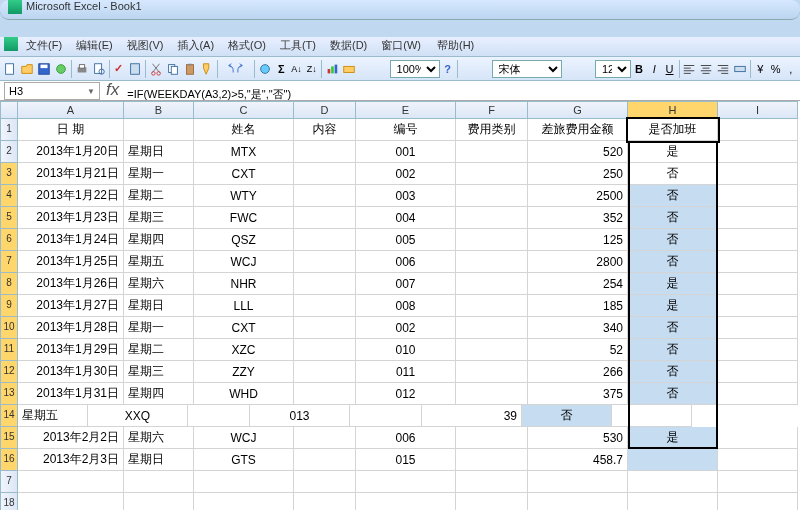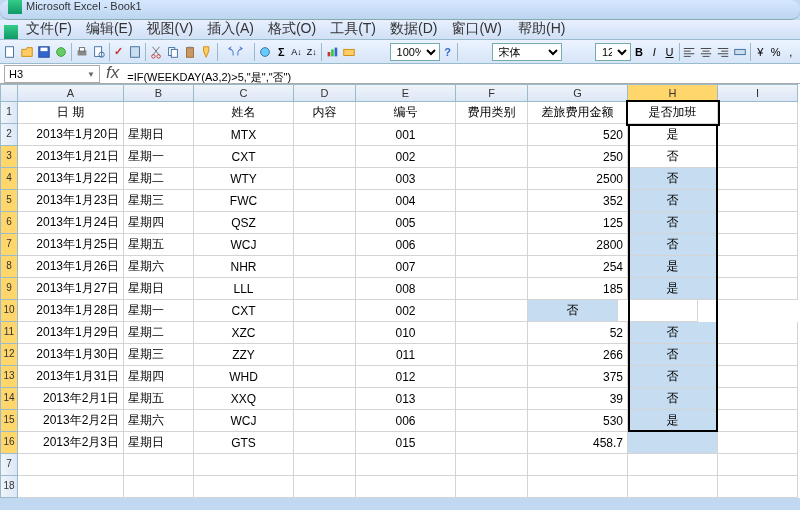--- a/index.html
+++ b/index.html
@@ -1,20 +1,20 @@
 <!DOCTYPE html>
 <html><head>
 <meta charset="utf-8">
 <style>
 * { margin: 0; padding: 0; box-sizing: border-box; }
 body { font-family: "宋体", SimSun, Arial, sans-serif; font-size: 12px; background: #c0d8f0; width: 800px; height: 510px; overflow: hidden; }
 .titlebar { background: linear-gradient(#d6e8ff,#bcd5f0); height: 20px; display: flex; align-items: flex-start; padding: 0 8px; border-bottom: 1px solid #8aa; border-radius: 9px; }
 .titlebar .icon { width: 14px; height: 14px; background: linear-gradient(#3c8,#196); margin-right: 4px; }
 .titlebar span { font-size: 11px; color: #333; }
-.menubar { background: linear-gradient(#e8f0ff,#d0e0f5); height: 20px; display: flex; align-items: flex-end; padding: 0 4px; font-size: 14px; color: #333; border-bottom: 1px solid #9bc; }
+.menubar { background: linear-gradient(#e8f0ff,#d0e0f5); height: 20px; display: flex; align-items: flex-start; padding: 0 4px; font-size: 11px; color: #333; border-bottom: 1px solid #9bc; margin-top: 17px; }
 .menubar .mitem { margin-right: 2px; padding: 1px 6px; cursor: pointer; }
 .menubar .help { margin-left: 2px; }
 .toolbar { background: linear-gradient(#ecf3ff,#d6e5f8); height: 24px; display: flex; align-items: center; padding: 0 2px; border-bottom: 1px solid #9bc; gap: 1px; }
 .tbtn { width: 18px; height: 18px; border: 1px solid transparent; display: flex; align-items: center; justify-content: center; font-size: 11px; cursor: pointer; }
 .tbtn svg { width: 14px; height: 14px; }
 .tsep { width: 1px; height: 18px; background: #9bc; margin: 0 1px; }
 .tsel { height: 18px; border: 1px solid #7aa; background: #fff; font-size: 11px; padding: 0 2px; margin-left: 32px; }
 .fbar { background: #fff; height: 20px; display: flex; align-items: flex-end; border-bottom: 1px solid #aaa; }
 .namebox { width: 96px; height: 18px; border: 1px solid #aaa; margin-left: 4px; padding: 0 4px; display: flex; align-items: center; background: #fff; font-size: 11px; }
 .namebox .dd { margin-left: auto; font-size: 8px; color: #666; }
@@ -331,20 +331,21 @@
         <div class="cell cI"></div>
       </div>
       <div class="row">
         <div class="rh s">10</div>
         <div class="cell cA">2013年1月28日</div>
         <div class="cell cB">星期一</div>
         <div class="cell cC">CXT</div>
         <div class="cell cD"></div>
         <div class="cell cE">002</div>
         <div class="cell cF"></div>
+        <div class="cell cG">340</div>
         <div class="cell cH selcell">否</div>
         <div class="cell cI"></div>
       </div>
       <div class="row">
         <div class="rh s">11</div>
         <div class="cell cA">2013年1月29日</div>
         <div class="cell cB">星期二</div>
         <div class="cell cC">XZC</div>
         <div class="cell cD"></div>
         <div class="cell cE">010</div>
@@ -372,21 +373,20 @@
         <div class="cell cC">WHD</div>
         <div class="cell cD"></div>
         <div class="cell cE">012</div>
         <div class="cell cF"></div>
         <div class="cell cG">375</div>
         <div class="cell cH selcell">否</div>
         <div class="cell cI"></div>
       </div>
       <div class="row">
         <div class="rh s">14</div>
-        <div class="cell cA">2013年2月1日</div>
         <div class="cell cB">星期五</div>
         <div class="cell cC">XXQ</div>
         <div class="cell cD"></div>
         <div class="cell cE">013</div>
         <div class="cell cF"></div>
         <div class="cell cG">39</div>
         <div class="cell cH selcell">否</div>
         <div class="cell cI"></div>
       </div>
       <div class="row">

